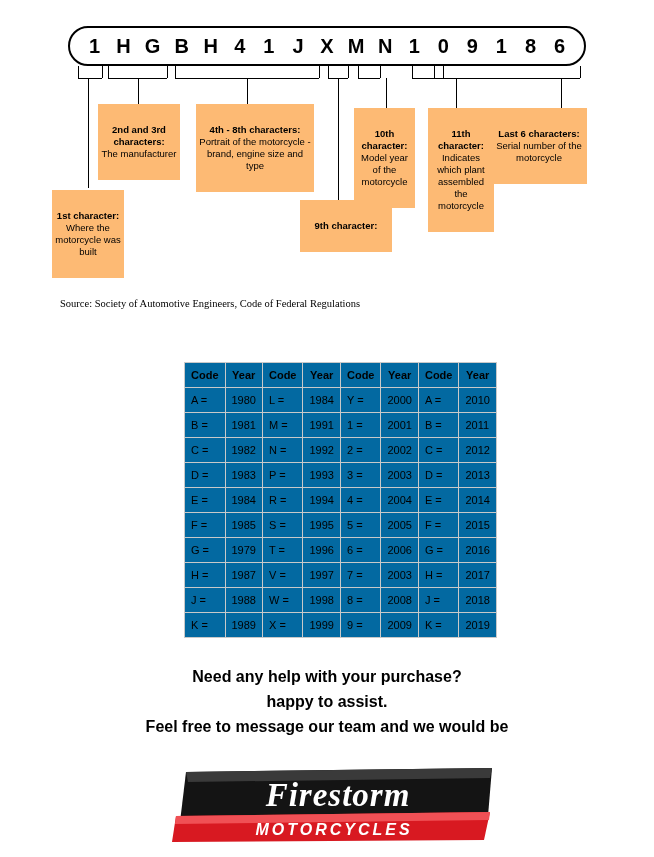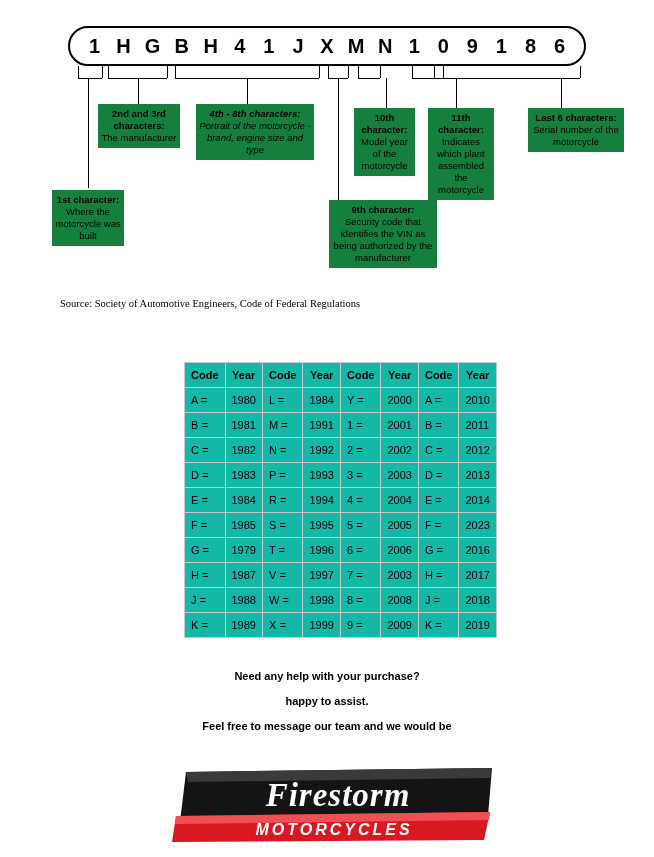--- a/index.html
+++ b/index.html
@@ -46,26 +46,26 @@
   .ln {
     position: absolute;
     background: #000;
   }
   .lv { width: 1px; }
   .lh { height: 1px; }
 
   
   .callout {
     position: absolute;
-    background: #15803d;
+    background: #fdba74;
     color: #000;
     font-size: 9.5px;
     line-height: 12px;
     text-align: center;
-    padding: 4px 3px;
+    padding: 20px 3px;
   }
   .callout .hd { font-weight: bold; display: block; }
 
   
   #source {
     position: absolute;
     left: 60px;
     top: 298px;
     font-size: 10.5px;
     color: #000;
@@ -73,21 +73,21 @@
   }
 
   
   #year-table {
     position: absolute;
     left: 184px;
     top: 362px;
     border-collapse: collapse;
     font-size: 11px;
     color: #000;
-    background: #14b8a6;
+    background: #0369a1;
   }
   #year-table th, #year-table td {
     border: 1px solid #c9c9c9;
     padding: 4px 6px;
     height: 25px;
     text-align: left;
     font-weight: normal;
     white-space: nowrap;
   }
   #year-table th {
@@ -98,21 +98,21 @@
   #year-table td.code { width: 38px; }
   #year-table td.year { width: 32px; }
 
   
   #help {
     position: absolute;
     left: 0;
     top: 664px;
     width: 654px;
     text-align: center;
-    font-size: 11px;
+    font-size: 16px;
     font-weight: bold;
     line-height: 25px;
     color: #000;
   }
 
   
   #logo {
     position: absolute;
     left: 170px;
     top: 766px;
@@ -185,41 +185,40 @@
   <div class="callout" style="left:52px; top:190px; width:72px;">
     <span class="hd">1st character:</span>
     <span>Where the motorcycle was built</span>
   </div>
 
   <div class="callout" style="left:98px; top:104px; width:82px;">
     <span class="hd">2nd and 3rd characters:</span>
     <span>The manufacturer</span>
   </div>
 
-  <div class="callout" style="left:196px; top:104px; width:118px;font-style:italic;">
+  <div class="callout" style="left:196px; top:104px; width:118px;">
     <span class="hd">4th - 8th characters:</span>
     <span>Portrait of the motorcycle - brand, engine size and type</span>
   </div>
 
-  <div class="callout" style="left:300px; top:200px; width:108px;margin-left:29px;">
+  <div class="callout" style="left:300px; top:200px; width:92px;">
     <span class="hd">9th character:</span>
-    <span>Security code that identifies the VIN as being authorized by the manufacturer</span>
   </div>
 
   <div class="callout" style="left:354px; top:108px; width:61px;">
     <span class="hd">10th character:</span>
     <span>Model year of the motorcycle</span>
   </div>
 
   <div class="callout" style="left:428px; top:108px; width:66px;">
     <span class="hd">11th character:</span>
     <span>Indicates which plant assembled the motorcycle</span>
   </div>
 
-  <div class="callout" style="left:528px; top:108px; width:96px;text-align:center;">
+  <div class="callout" style="left:491px; top:108px; width:96px;text-align:center;">
     <span class="hd">Last 6 characters:</span>
     <span>Serial number of the motorcycle</span>
   </div>
 
   <div id="source">Source:  Society of Automotive Engineers, Code of Federal Regulations</div>
 
   <table id="year-table">
     <thead>
       <tr>
         <th>Code</th>
@@ -284,21 +283,21 @@
         <td class="year">2014</td>
       </tr>
       <tr>
         <td class="code">F =</td>
         <td class="year">1985</td>
         <td class="code">S =</td>
         <td class="year">1995</td>
         <td class="code">5 =</td>
         <td class="year">2005</td>
         <td class="code">F =</td>
-        <td class="year">2023</td>
+        <td class="year">2015</td>
       </tr>
       <tr>
         <td class="code">G =</td>
         <td class="year">1979</td>
         <td class="code">T =</td>
         <td class="year">1996</td>
         <td class="code">6 =</td>
         <td class="year">2006</td>
         <td class="code">G =</td>
         <td class="year">2016</td>

